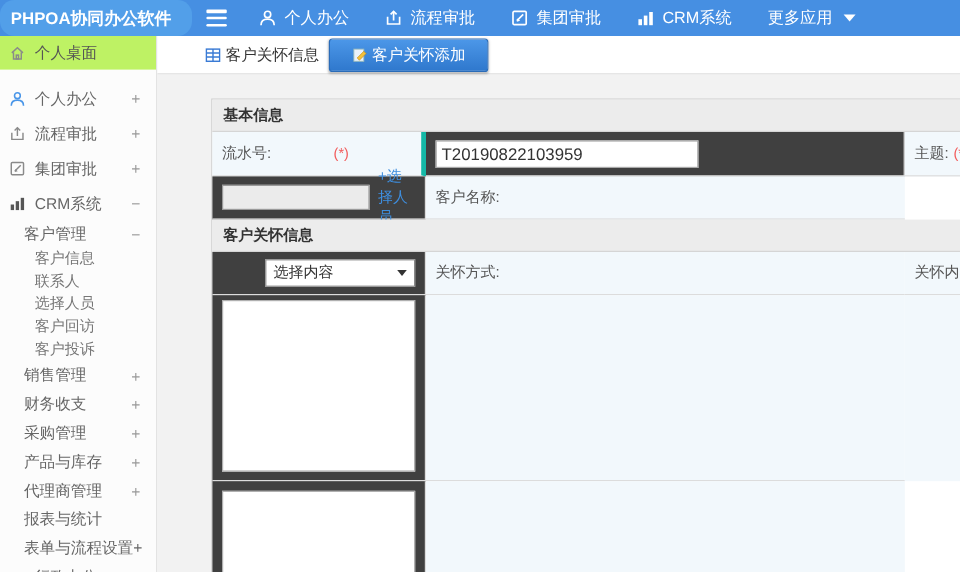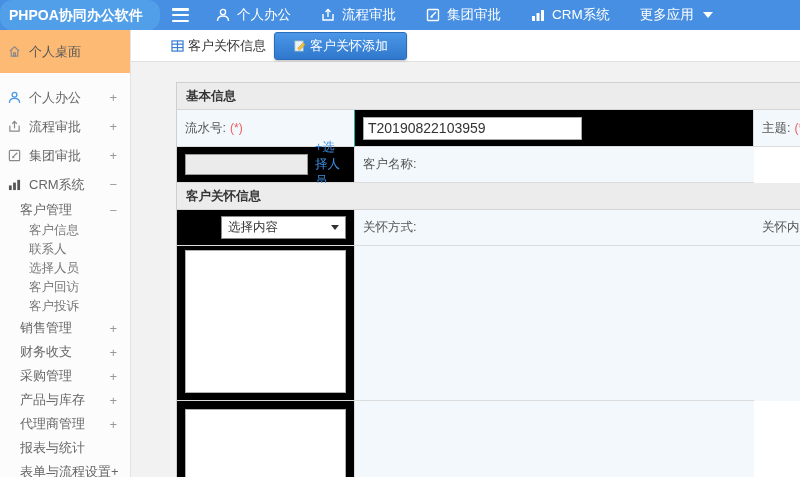--- a/index.html
+++ b/index.html
@@ -20,21 +20,21 @@
   .nav-item svg { display:block; }
   .caret { width:0; height:0; border-left:5px solid transparent;
     border-right:5px solid transparent; border-top:6px solid #fff; margin-left:2px; }
 
   
   .sidebar { position:absolute; left:0; top:30px; width:131px; bottom:0;
     background:#fcfcfc; border-right:1px solid #e3e3e3; overflow:hidden; }
   .side-item { display:flex; align-items:center; color:#666; cursor:pointer; }
   .side-item .sicon { width:14px; margin:0 7px 0 8px; display:flex; align-items:center; }
   .side-item .suffix { margin-left:auto; margin-right:13px; color:#999; font-size:13px; }
-  .si-first { height:43px; background:#fdba74; font-size:13px; color:#555; }
+  .si-first { height:28px; background:#bef264; font-size:13px; color:#555; }
   .l0 { height:29px; font-size:13px; }
   .menu-pad { padding-top:10px; }
   .l1 { height:22px; font-size:13px; color:#666; padding-left:20px; }
   .l1b { height:24px; font-size:13px; color:#666; padding-left:20px; }
   .l2 { height:19px; font-size:12.5px; color:#777; padding-left:29px; }
   .l0-last { height:24px; font-size:13px; }
 
   
   .content { position:absolute; left:131px; top:30px; right:0; bottom:0;
     background:#f2f2f2; overflow:hidden; }
@@ -48,23 +48,23 @@
 
   
   .panel { position:absolute; left:45px; top:52px; width:660px; height:480px;
     background:#fff; border:1px solid #cfcfcf;
     display:grid; grid-template-columns:178px 399px 1fr;
     grid-template-rows:27px 37px 36px 27px 36px 155px 1fr; }
   .sec { grid-column:1/4; background:#ececec; border-bottom:1px solid #d5d5d5;
     display:flex; align-items:center; padding-left:9px; font-size:12.5px;
     font-weight:bold; color:#333; }
   .cell { border-bottom:1px solid #dcdcdc; display:flex; align-items:center; }
-  .lblc { background:#f2f8fc; border-right:1px solid #14b8a6; padding-left:8px;
-    font-size:12.5px; color:#555; }
-  .fldc { background:#000000; border-right:1px solid #dcdcdc; padding:0 8px; }
+  .lblc { background:#f2f8fc; border-right:4px solid #14b8a6; padding-left:8px;
+    font-size:12.5px; color:#555;gap:48px; }
+  .fldc { background:#404040; border-right:1px solid #dcdcdc; padding:0 8px; }
   .rlbl { background:#f2f8fc; padding-left:8px; font-size:12.5px; color:#555; }
   .req { color:#f25c5c; margin-left:4px; font-size:12px; }
   .ta-row { align-items:flex-start; padding-top:4px; }
   .ta-row2 { align-items:flex-start; padding-top:8px; border-bottom:none; }
 
   input.text { width:219px; height:23px; border:1px solid #a9a9a9; font-size:14px;
     color:#333; padding:0 4px; font-family:"Liberation Sans",sans-serif; }
   input.small-disabled { width:123px; height:21px; border:1px solid #9a9a9a;
     background:#ebebeb; }
   a.pick-link { color:#3e8ede; font-size:12.5px; margin-left:7px; text-decoration:none; }

